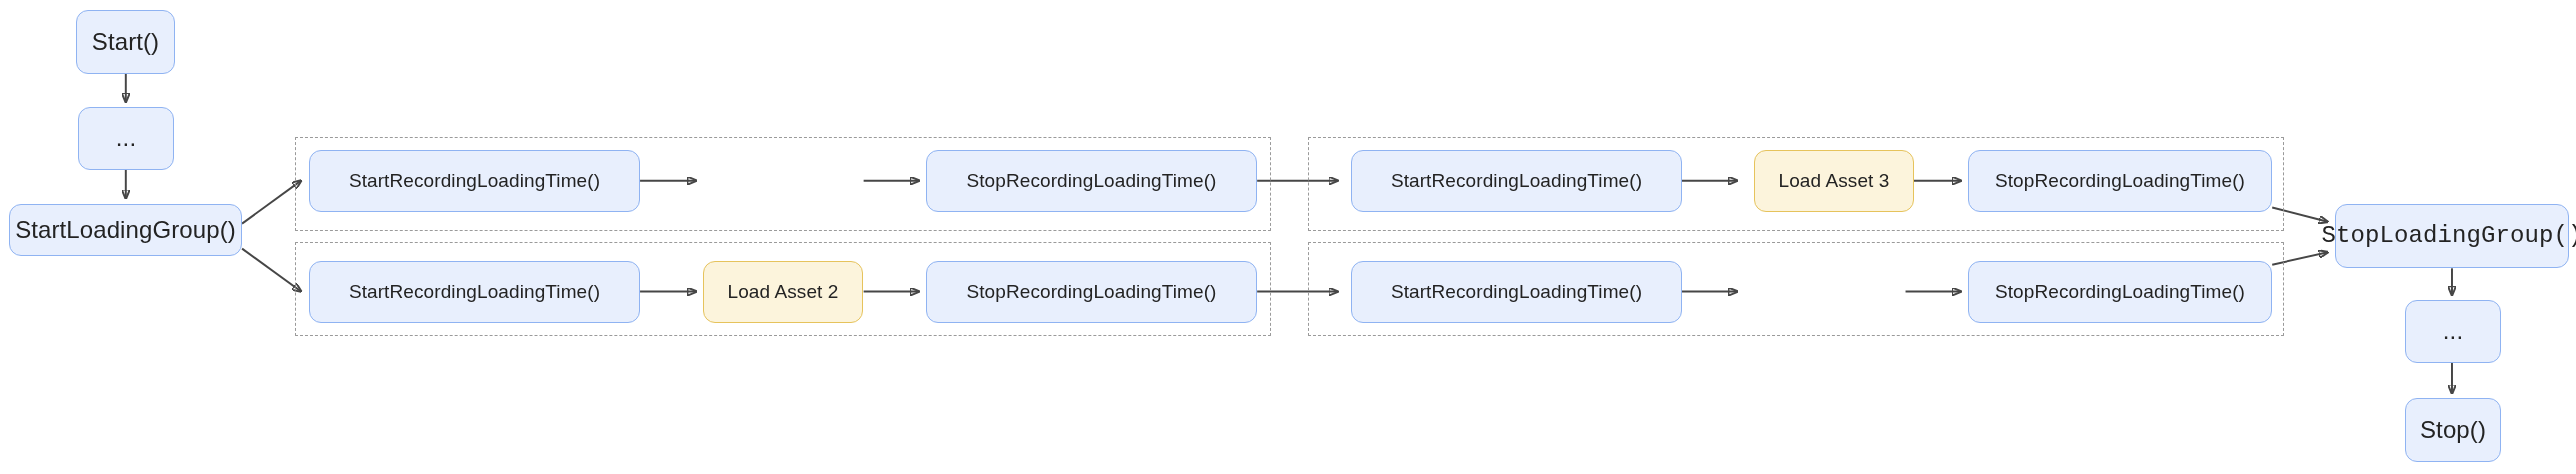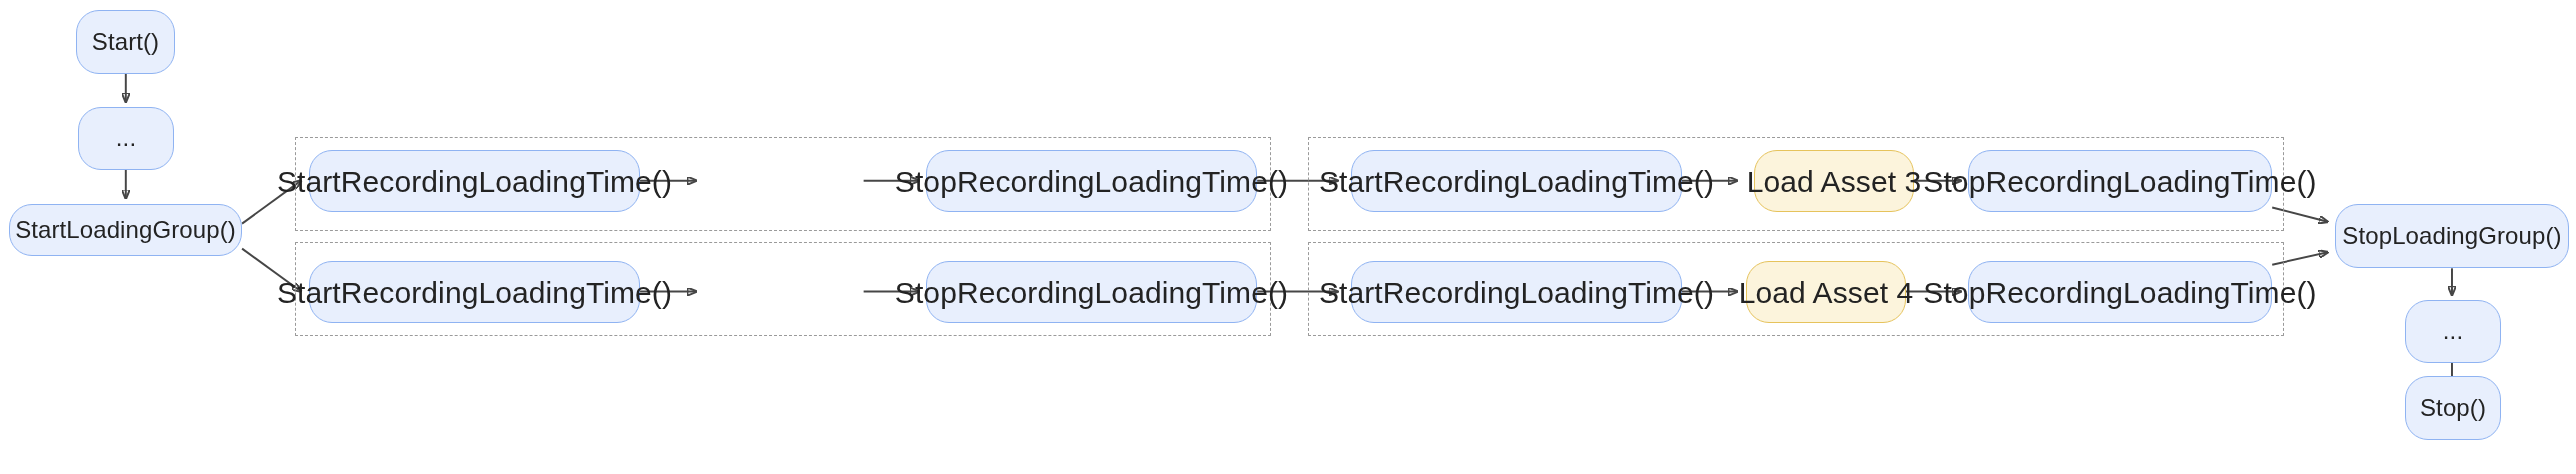--- a/index.html
+++ b/index.html
@@ -3,36 +3,36 @@
 <meta charset="utf-8">
 <style>
   html,body{margin:0;padding:0;background:#ffffff;}
   body{font-family:"Liberation Sans",sans-serif;}
   #canvas{position:relative;width:2576px;height:474px;background:#ffffff;overflow:hidden;}
 
   .node{
     position:absolute;
     box-sizing:border-box;
     display:flex;align-items:center;justify-content:center;
-    border-radius:23px;
+    border-radius:12px;
     text-align:center;
     line-height:1.1;
     white-space:nowrap;
     color:#232323;
     letter-spacing:0.1px;
   }
   .node.blue{
     background:#e8effd;
     border:1.8px solid #8fb3f2;
   }
   .node.yellow{
     background:#fcf4dc;
     border:1.8px solid #e6c35c;
   }
-  .node.sm{font-size:30px;}
+  .node.sm{font-size:19px;}
   .node.md{font-size:24px;}
 
   .dashbox{
     position:absolute;
     box-sizing:border-box;
     border:1.8px dashed #9a9a9a;
     background:transparent;
     border-radius:0.9px;
   }
 
@@ -90,35 +90,35 @@
 
   <div class="node blue md" style="left:9px;top:204px;width:233px;height:52px;">StartLoadingGroup()</div>
 
   <div class="node blue sm" style="left:309px;top:150px;width:331px;height:62px;">StartRecordingLoadingTime()</div>
 
 
   <div class="node blue sm" style="left:926px;top:150px;width:331px;height:62px;">StopRecordingLoadingTime()</div>
 
   <div class="node blue sm" style="left:309px;top:261px;width:331px;height:62px;">StartRecordingLoadingTime()</div>
 
+  <div class="node yellow sm" style="left:703px;top:261px;width:160px;height:62px;">Load Asset 2</div>
 
   <div class="node blue sm" style="left:926px;top:261px;width:331px;height:62px;">StopRecordingLoadingTime()</div>
 
   <div class="node blue sm" style="left:1351px;top:150px;width:331px;height:62px;">StartRecordingLoadingTime()</div>
 
   <div class="node yellow sm" style="left:1746px;top:150px;width:160px;height:62px;margin-left:8px;">Load Asset 3</div>
 
   <div class="node blue sm" style="left:1968px;top:150px;width:304px;height:62px;">StopRecordingLoadingTime()</div>
 
   <div class="node blue sm" style="left:1351px;top:261px;width:331px;height:62px;">StartRecordingLoadingTime()</div>
 
-  <div class="node yellow sm" style="left:1746px;top:261px;width:160px;height:62px;">Load Asset 4</div>
 
   <div class="node blue sm" style="left:1968px;top:261px;width:304px;height:62px;">StopRecordingLoadingTime()</div>
 
-  <div class="node blue md" style="left:2335px;top:204px;width:234px;height:64px;">StopLoadingGroup()</div>
+  <div class="node blue md" style="left:2335px;top:204px;width:234px;height:64px;font-family:Liberation Mono, monospace;">StopLoadingGroup()</div>
 
   <div class="node blue md" style="left:2405px;top:300px;width:96px;height:63px;">...</div>
 
-  <div class="node blue md" style="left:2405px;top:376px;width:96px;height:64px;">Stop()</div>
+  <div class="node blue md" style="left:2405px;top:398px;width:96px;height:64px;">Stop()</div>
 
 </div>
 
 
 </body></html>

